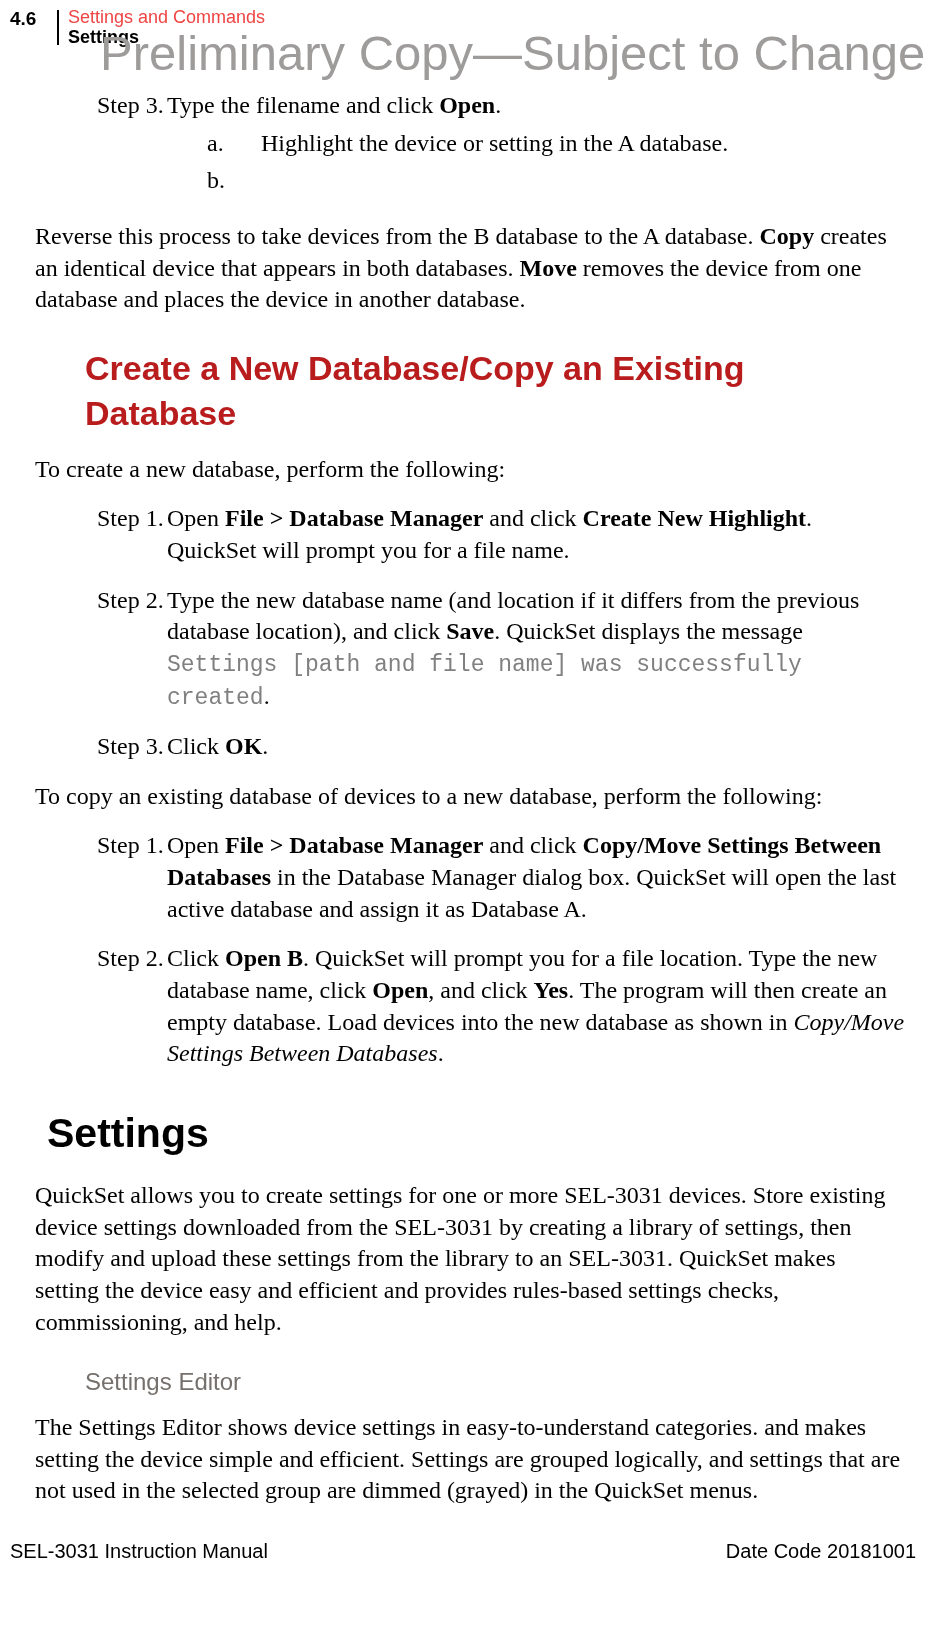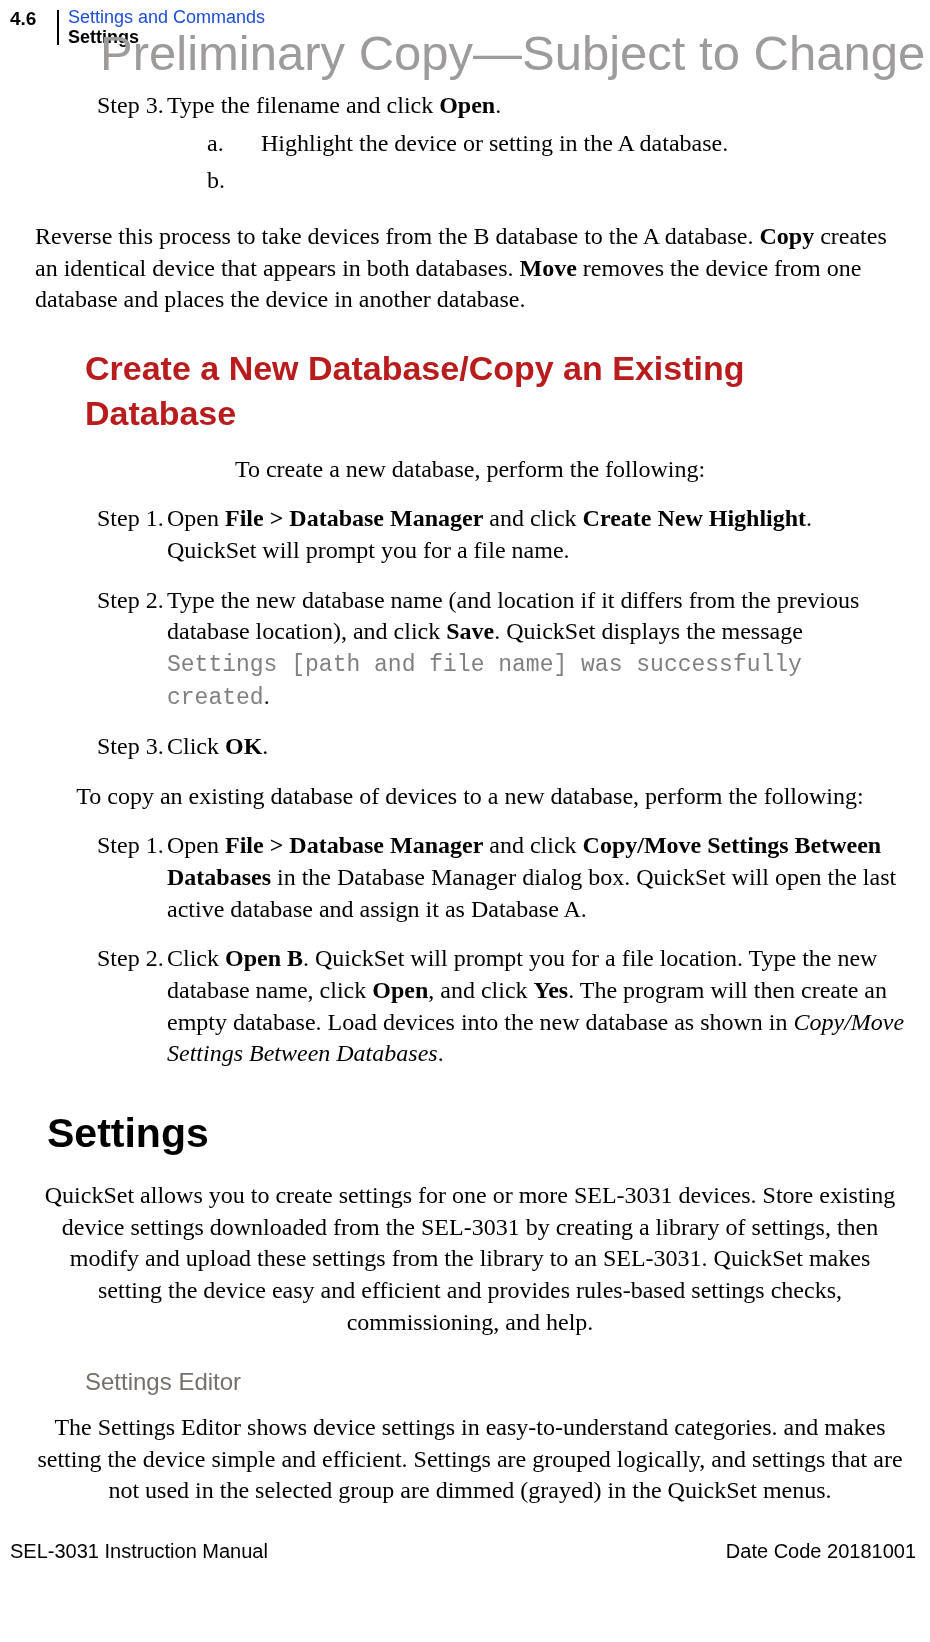--- a/index.html
+++ b/index.html
@@ -48,21 +48,21 @@
     position: absolute;
     top: 0;
     left: 58px;
     font-family: "Arial Narrow", Arial, sans-serif;
     font-stretch: condensed;
     line-height: 1.1;
   }
   .header-title1 {
     font-size: 18px;
     font-weight: normal;
-    color: #1d4ed8;
+    color: #ef4444;
   }
   .header-title2 {
     font-size: 18px;
     font-weight: bold;
     color: #000;
   }
   .watermark {
     position: absolute;
     top: 25px;
     left: 100px;
@@ -128,21 +128,20 @@
   .heading-3 {
     font-family: "Arial Narrow", Arial, sans-serif;
     font-stretch: condensed;
     font-weight: normal;
     font-size: 24px;
     color: #75706c;
     margin: 28px 0 14px 50px;
   }
   .para {
     margin: 0 0 18px 0;
-    text-align: center;
   }
   .code {
     font-family: "Courier New", Courier, monospace;
     color: #808080;
     font-size: 23px;
   }
   .italic { font-style: italic; }
   .bold { font-weight: bold; }
   .footer {
     position: absolute;

